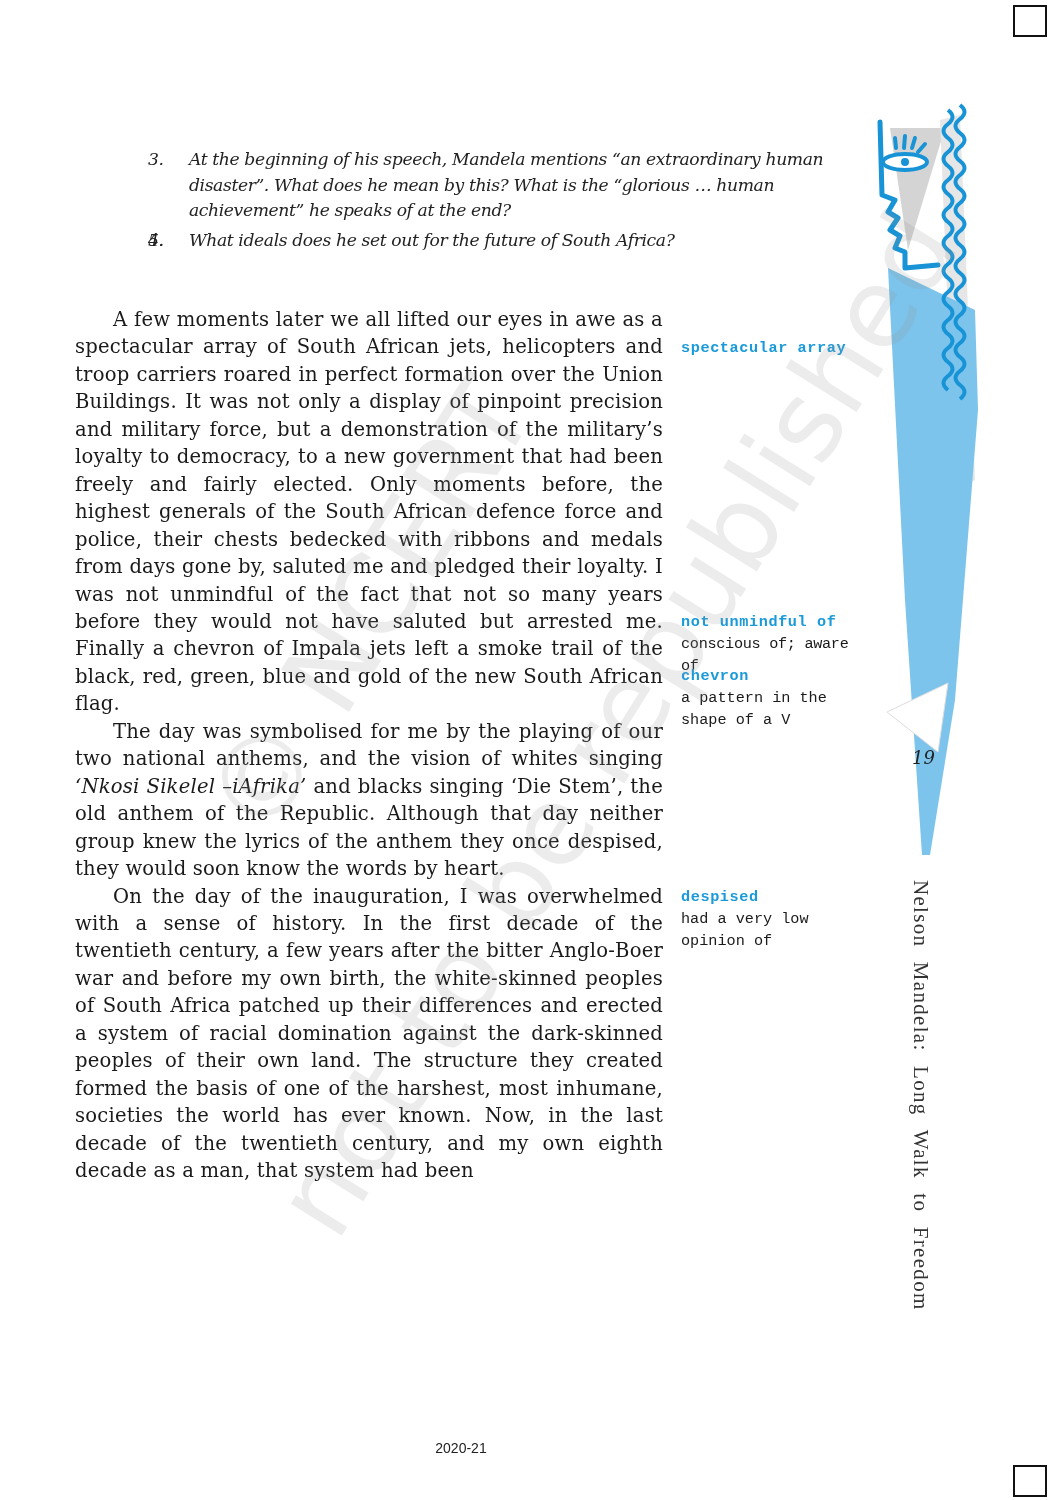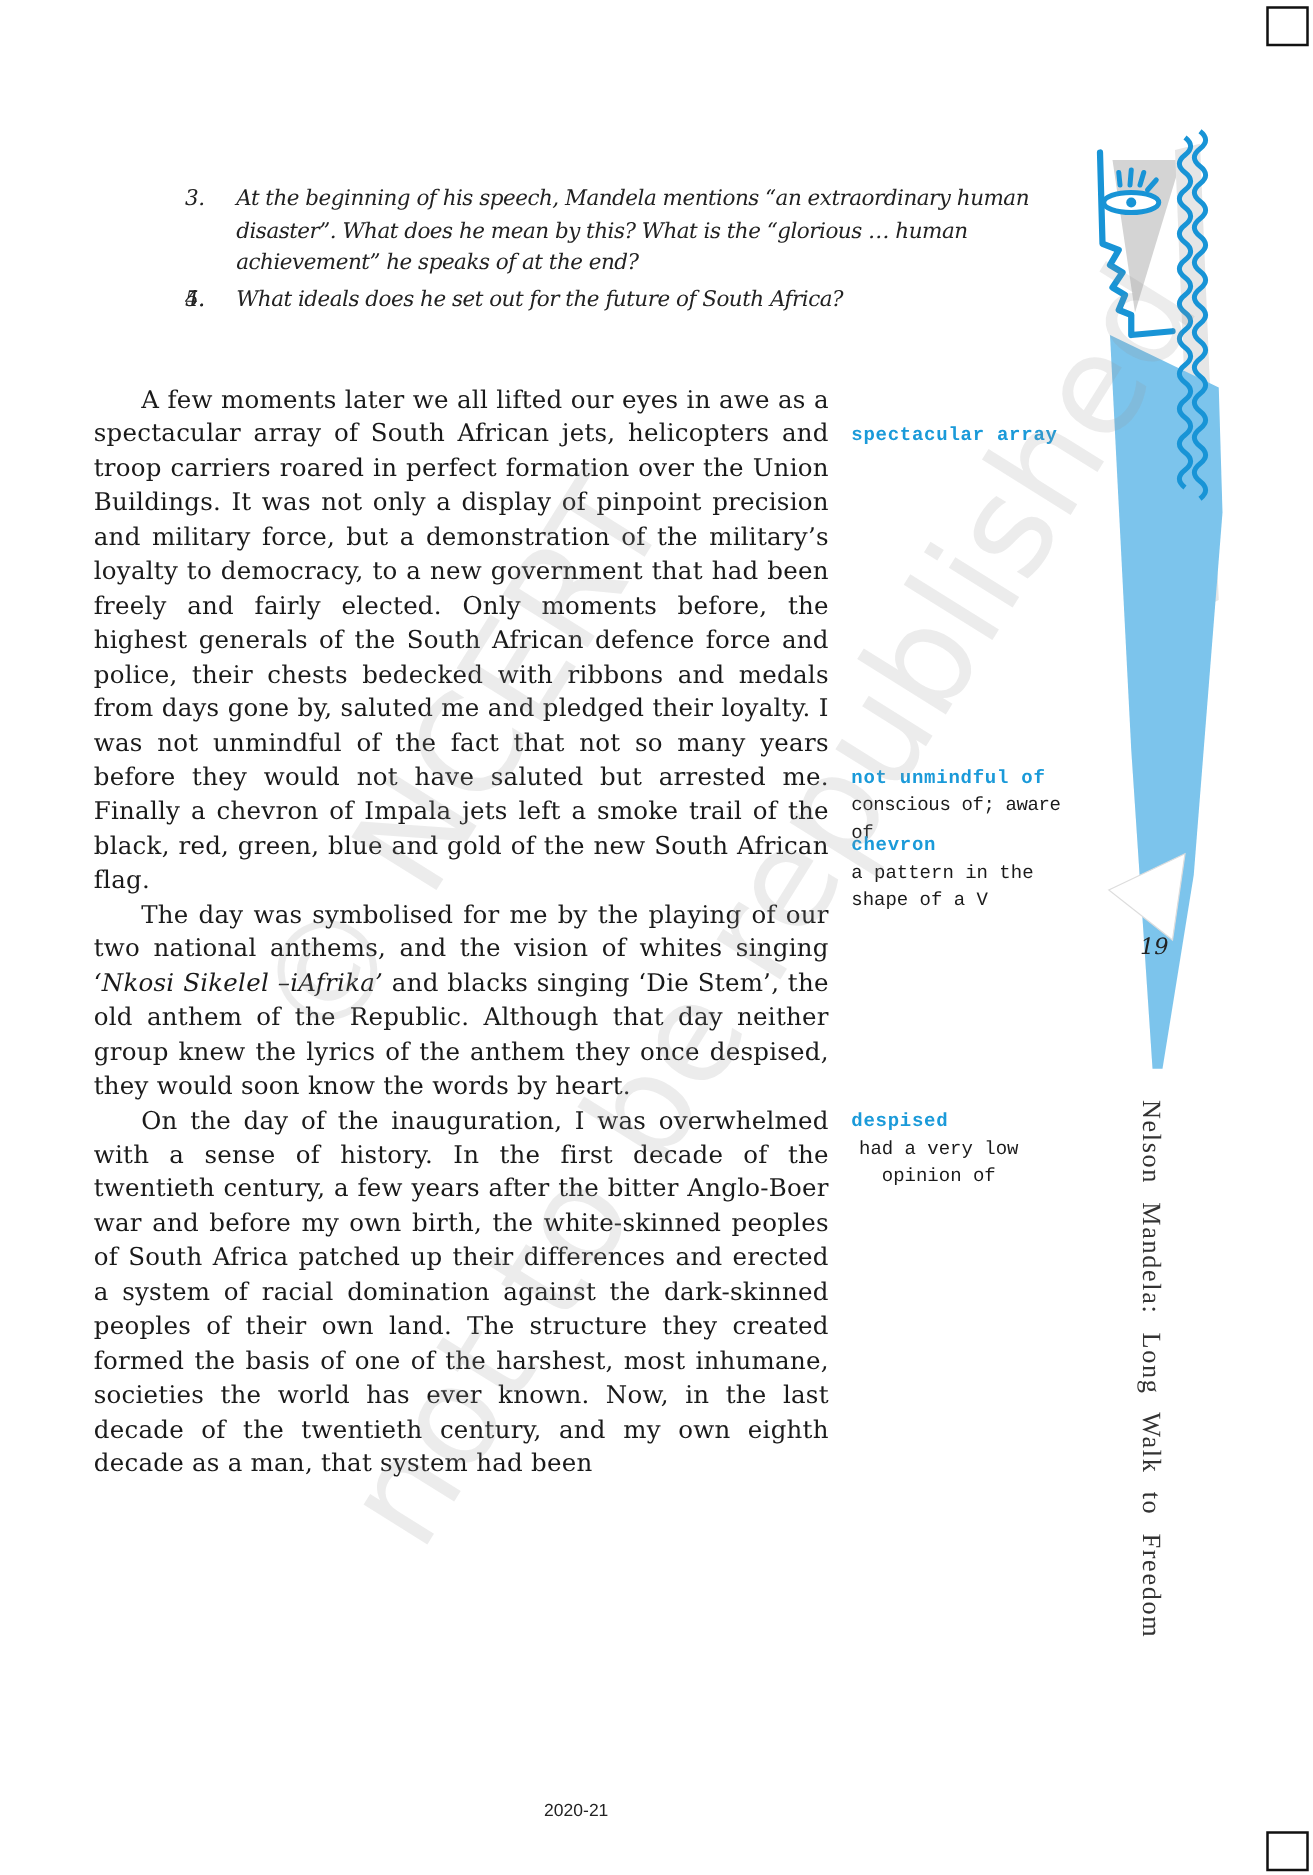--- a/index.html
+++ b/index.html
@@ -64,21 +64,21 @@
 <div class="gloss" style="top:611px;">
   <span class="term">not unmindful of</span>
   <span class="def" style="letter-spacing:-0.3px;">conscious of; aware of</span>
 </div>
 <div class="gloss" style="top:665px;">
   <span class="term">chevron</span>
   <span class="def" style="width:150px;">a pattern in the shape of a V</span>
 </div>
 <div class="gloss" style="top:886px;">
   <span class="term">despised</span>
-  <span class="def" style="width:140px;text-align:center;">had a very low opinion of</span>
+  <span class="def" style="width:140px;">had a very low opinion of</span>
 </div>
 
 <svg class="art" viewBox="0 0 190 770">
 
   <polygon points="30,28 85,28 48,150" fill="#d4d4d4"></polygon>
 
   <polygon points="80,20 100,15 115,380 95,390" fill="#e6e6e6"></polygon>
 
   <polygon points="28,168 115,210 118,310 95,600 70,755 62,755 45,500" fill="#7cc4ec"></polygon>
 

